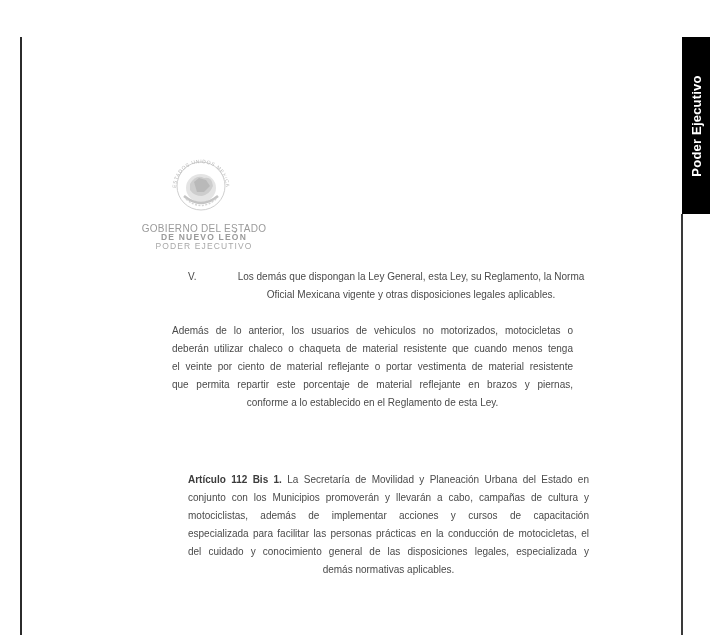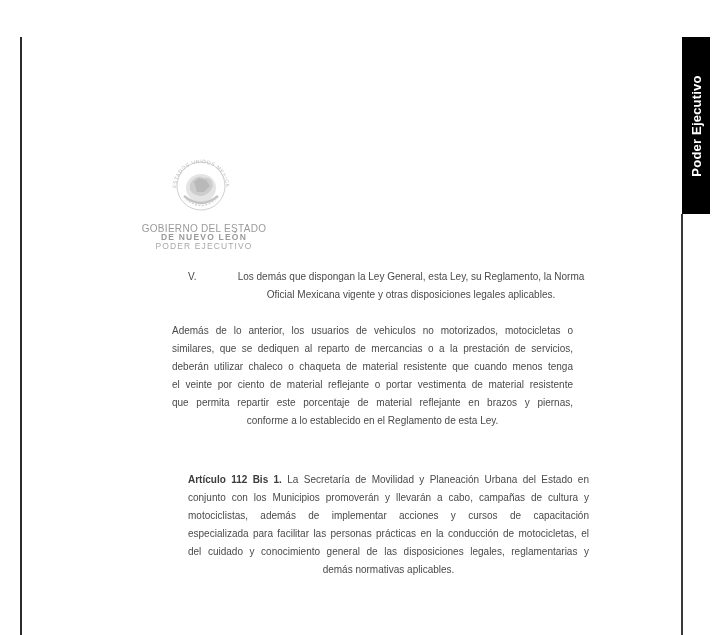--- a/index.html
+++ b/index.html
@@ -143,27 +143,26 @@
 <div class="item-v text">
   <span class="roman">V.</span>
   <div class="body">
     <span class="ll">Los demás que dispongan la Ley General, esta Ley, su Reglamento, la Norma</span>
     <span class="ll">Oficial Mexicana vigente y otras disposiciones legales aplicables.</span>
   </div>
 </div>
 
 <div class="para1 text para">
   <span class="jl">Además de lo anterior, los usuarios de vehiculos no motorizados, motocicletas o</span>
-  <span class="jl">similares, que se dediquen al reparto de mercancias o a la prestación de servicios,</span>
   <span class="jl">deberán utilizar chaleco o chaqueta de material resistente que cuando menos tenga</span>
   <span class="jl">el veinte por ciento de material reflejante o portar vestimenta de material resistente</span>
   <span class="jl">que permita repartir este porcentaje de material reflejante en brazos y piernas,</span>
   <span class="ll">conforme a lo establecido en el Reglamento de esta Ley.</span>
 </div>
 
 <div class="para2 text para">
   <span class="jl"><b>Artículo 112 Bis 1.</b><span> La Secretaría de Movilidad y Planeación Urbana del Estado en</span></span>
   <span class="jl">conjunto con los Municipios promoverán y llevarán a cabo, campañas de cultura y</span>
   <span class="jl">motociclistas, además de implementar  acciones y cursos de capacitación</span>
   <span class="jl">especializada para facilitar las personas prácticas en la conducción de motocicletas, el</span>
-  <span class="jl">del cuidado y conocimiento general de las disposiciones legales, reglamentarias y</span>
+  <span class="jl">del cuidado y conocimiento general de las disposiciones legales, especializada y</span>
   <span class="ll">demás normativas aplicables.</span>
 </div>
 
 </body></html>

